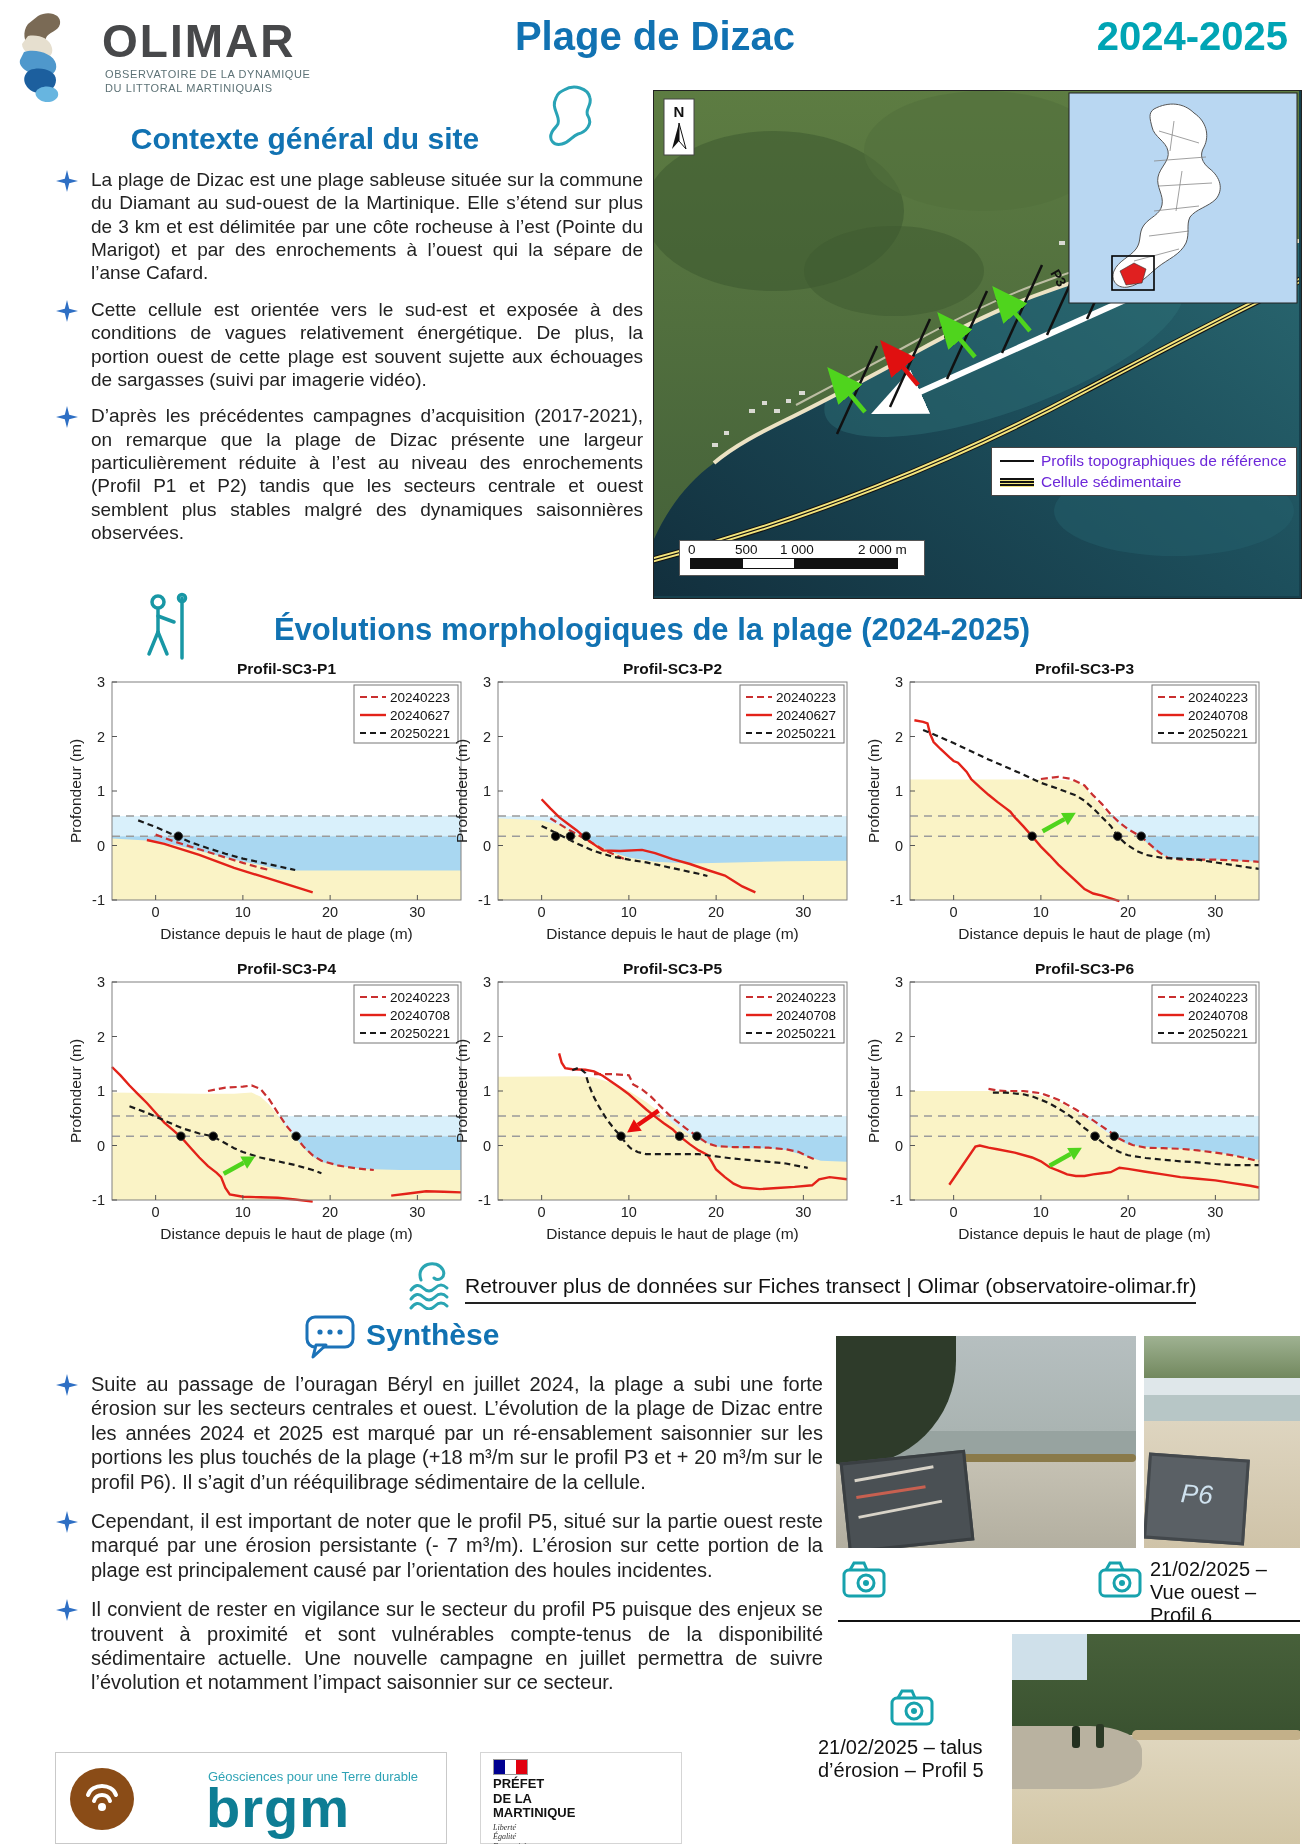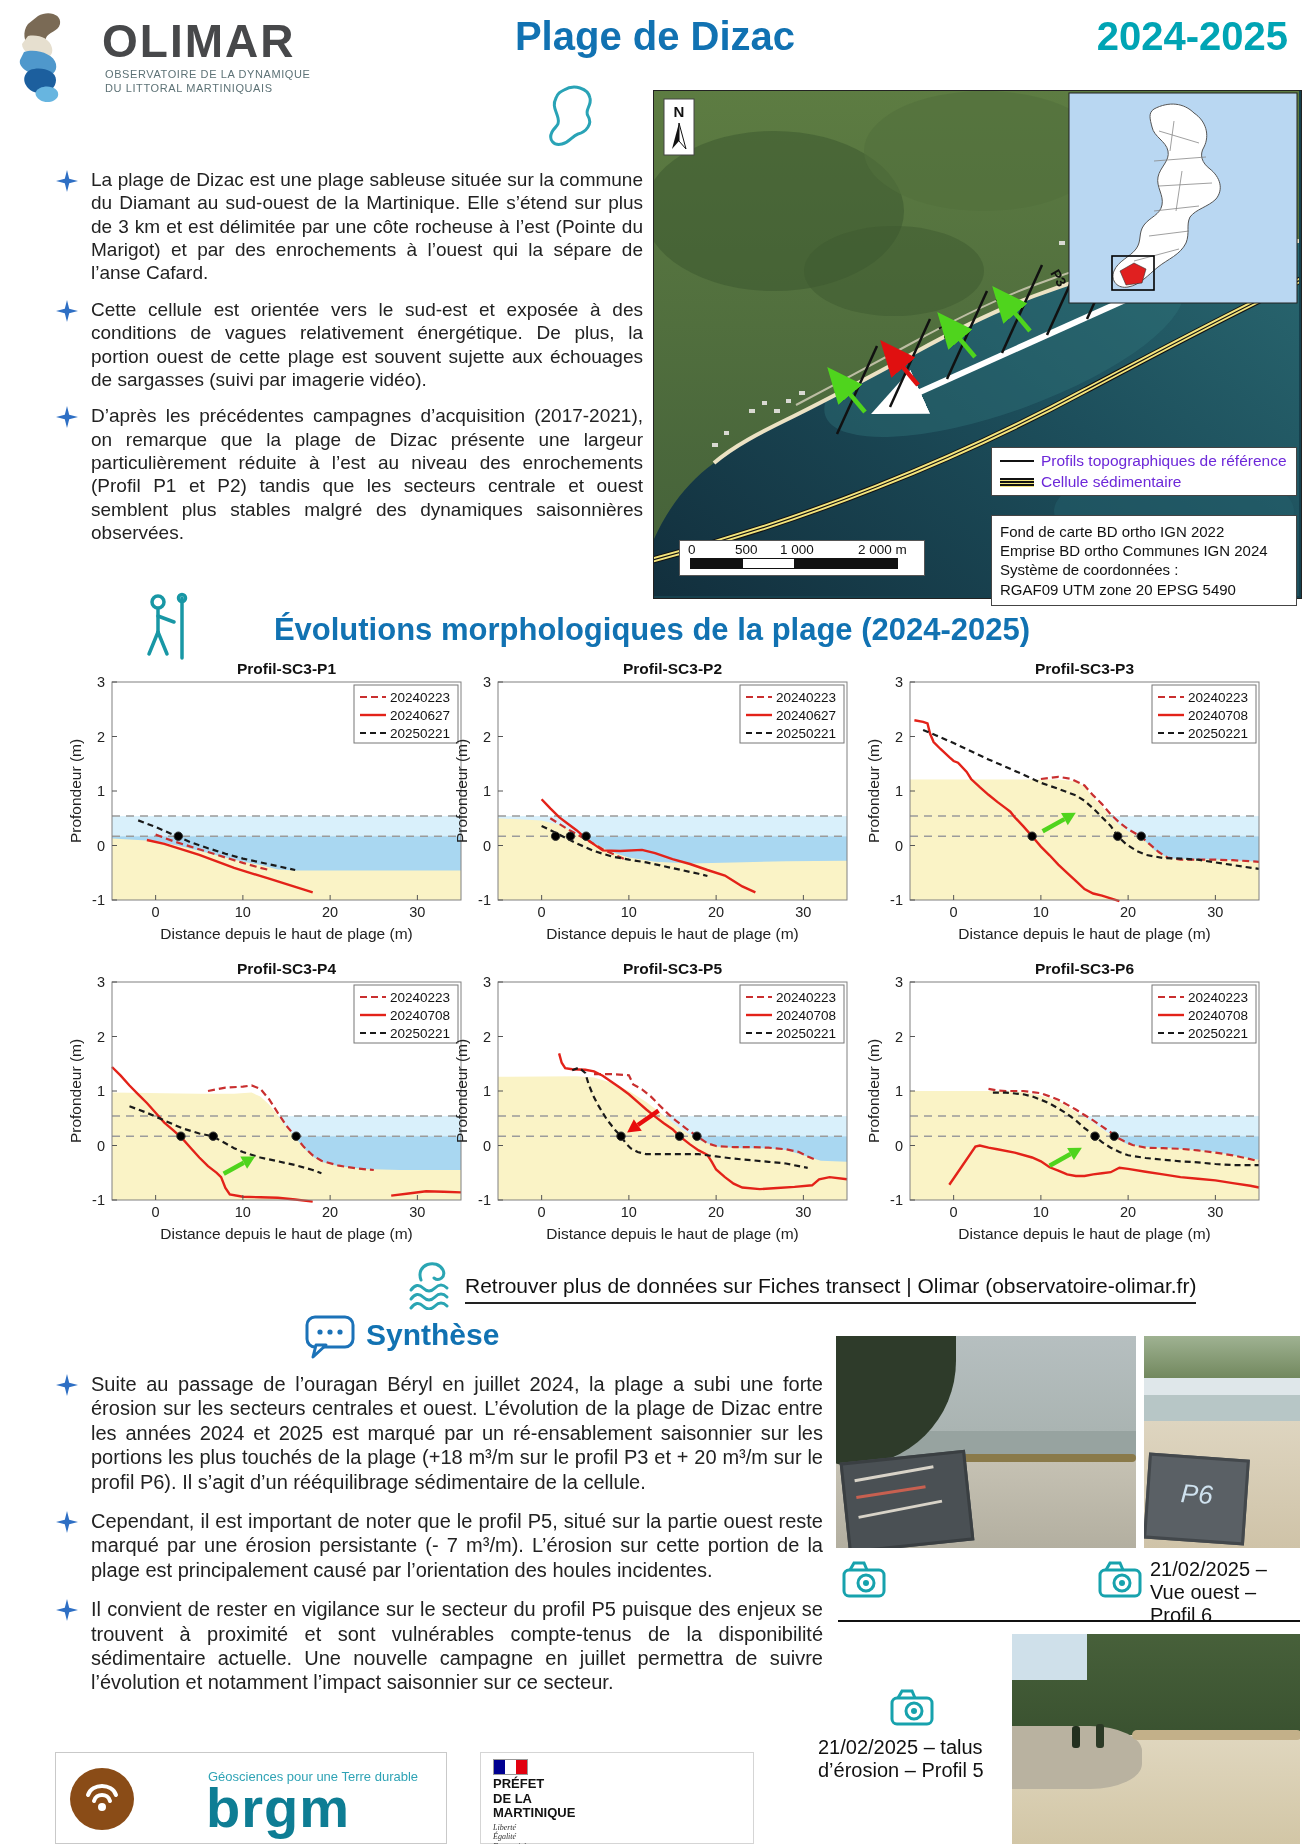--- a/index.html
+++ b/index.html
@@ -54,21 +54,21 @@
   
   .photo{position:absolute;overflow:hidden;background:#999;}
   .photo>div{position:absolute;}
   .caption{position:absolute;font-size:20px;line-height:1.15;color:#111;}
   .camera{position:absolute;}
   .sep-line{position:absolute;left:838px;top:1620px;width:462px;height:0;border-top:2.5px solid #111;}
   
   .brgm-box{position:absolute;left:55px;top:1752px;width:390px;height:90px;border:1px solid #c9c9c9;background:#fff;}
   .brgm-tag{position:absolute;left:152px;top:16px;font-size:13px;color:#2fa3b5;}
   .brgm-name{position:absolute;left:150px;top:22px;font-size:56px;font-weight:bold;color:#0e7d94;letter-spacing:1px;}
-  .prefet-box{position:absolute;left:480px;top:1752px;width:274px;height:92px;border:1px solid #d5d5d5;background:#fff;
+  .prefet-box{position:absolute;left:480px;top:1752px;width:202px;height:92px;border:1px solid #d5d5d5;background:#fff;
               padding:6px 0 0 12px;box-sizing:border-box;}
   .prefet-flag{display:flex;width:33px;height:14px;border:.5px solid #999;}
   .prefet-flag div{flex:1;}
   .prefet-name{font-size:13px;font-weight:bold;color:#111;line-height:1.12;margin-top:2px;}
   .prefet-motto{font-family:"Liberation Serif",serif;font-style:italic;font-size:8px;color:#333;line-height:1.2;margin-top:2px;}
 </style>
 </head>
 <body>
 
 <div class="page">
@@ -83,20 +83,21 @@
     </svg>
     <div class="logo-word">OLIMAR</div>
     <div class="logo-sub">
       <div>OBSERVATOIRE DE LA DYNAMIQUE</div>
       <div>DU LITTORAL MARTINIQUAIS</div>
     </div>
   </div>
   <div class="page-title">Plage de Dizac</div>
   <div class="page-period">2024-2025</div>
 
+  <div class="ctx-title">Contexte général du site</div>
   <svg class="ctx-doodle" width="74" height="80" viewBox="0 0 74 80">
     <path d="M24 8 C34 2 48 6 50 16 C52 24 44 28 48 34 C53 42 46 50 38 52 C32 54 30 60 22 62 C14 64 8 58 12 50 C15 44 20 44 18 36 C16 28 12 24 16 16 C18 11 20 10 24 8 Z" fill="none" stroke="#29a3b6" stroke-width="3" stroke-linejoin="round"></path>
   </svg>
   <div class="bullets">
     <div class="bullet">
       <span class="star"><svg width="24" height="24" viewBox="0 0 24 24">
             <path d="M12 1 L14.2 9.8 L23 12 L14.2 14.2 L12 23 L9.8 14.2 L1 12 L9.8 9.8 Z" fill="#2e6fc4"></path>
           </svg></span>
       <p>La plage de Dizac est une plage sableuse située sur la commune du Diamant au sud-ouest de la Martinique. Elle s’étend sur plus de 3 km et est délimitée par une côte rocheuse à l’est (Pointe du Marigot) et par des enrochements à l’ouest qui la sépare de l’anse Cafard.</p>
     </div>
@@ -217,26 +218,20 @@
     </svg>
     <div class="map-legend">
       <div class="legend-row">
         <span class="sample-profil"></span>
         <span>Profils topographiques de référence</span>
       </div>
       <div class="legend-row">
         <span class="sample-cellule"></span>
         <span>Cellule sédimentaire</span>
       </div>
-    </div>
-    <div class="map-attrib">
-      <div>Fond de carte BD ortho IGN 2022</div>
-      <div>Emprise BD ortho Communes IGN 2024</div>
-      <div>Système de coordonnées :</div>
-      <div>RGAF09 UTM zone 20 EPSG 5490</div>
     </div>
     <div class="map-scale">
       <div class="scale-labels">
         <span style="left:8px">0</span>
         <span style="left:55px">500</span>
         <span style="left:100px">1 000</span>
         <span style="left:178px">2 000 m</span>
       </div>
       <div class="scale-bar">
         <div style="width:25%;background:#111"></div>

